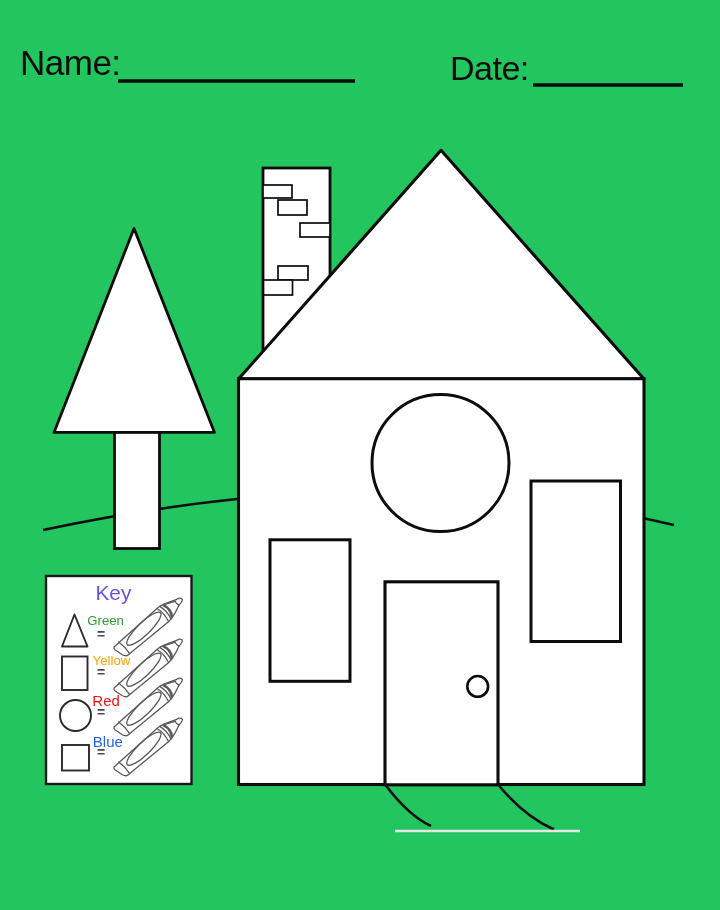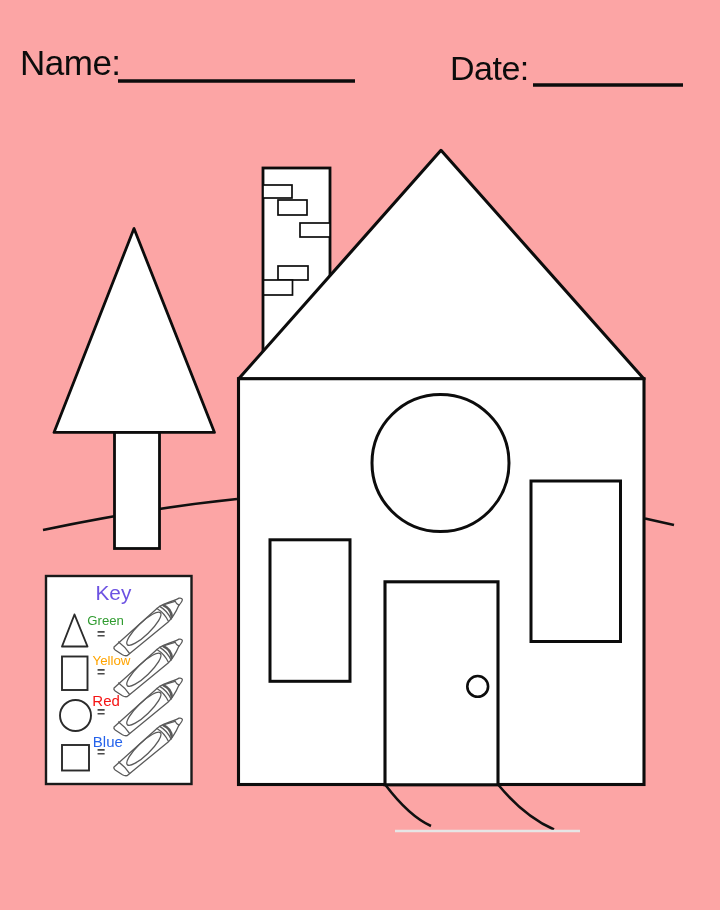--- a/index.html
+++ b/index.html
@@ -1,16 +1,16 @@
 <!DOCTYPE html>
 <html><head>
 <meta charset="utf-8">
 <style>
   html,body{margin:0;padding:0;background:#ffffff;}
-  .page{position:relative;width:720px;height:910px;background:#fca5a5;overflow:hidden;
+  .page{position:relative;width:720px;height:910px;background:#22c55e;overflow:hidden;
         font-family:"Liberation Sans", sans-serif;}
 </style>
 </head>
 <body>
 <div class="page">
 <svg width="720" height="910" viewBox="0 0 720 910" xmlns="http://www.w3.org/2000/svg">
   <defs>
 
     <g id="crayon" fill="none" stroke="#5a5a5a" stroke-width="1.3" stroke-linejoin="round" stroke-linecap="round">
       <path d="M 1.9,-6.9 Q 0.4,-6.2 0.9,-3.9 L 3.4,4.4 Q 4.2,6.8 6.3,8.1 L 59.5,8.7 L 63.5,8.3 L 67.5,7.2 Q 73,5.6 78.2,2.9 Q 84.2,2.0 84.9,0.4 Q 85.3,-1.3 83.1,-2.5 Q 78.8,-3.4 67.8,-7.6 L 63.5,-8.6 L 59.5,-8.8 Z" fill="#ffffff"></path>

